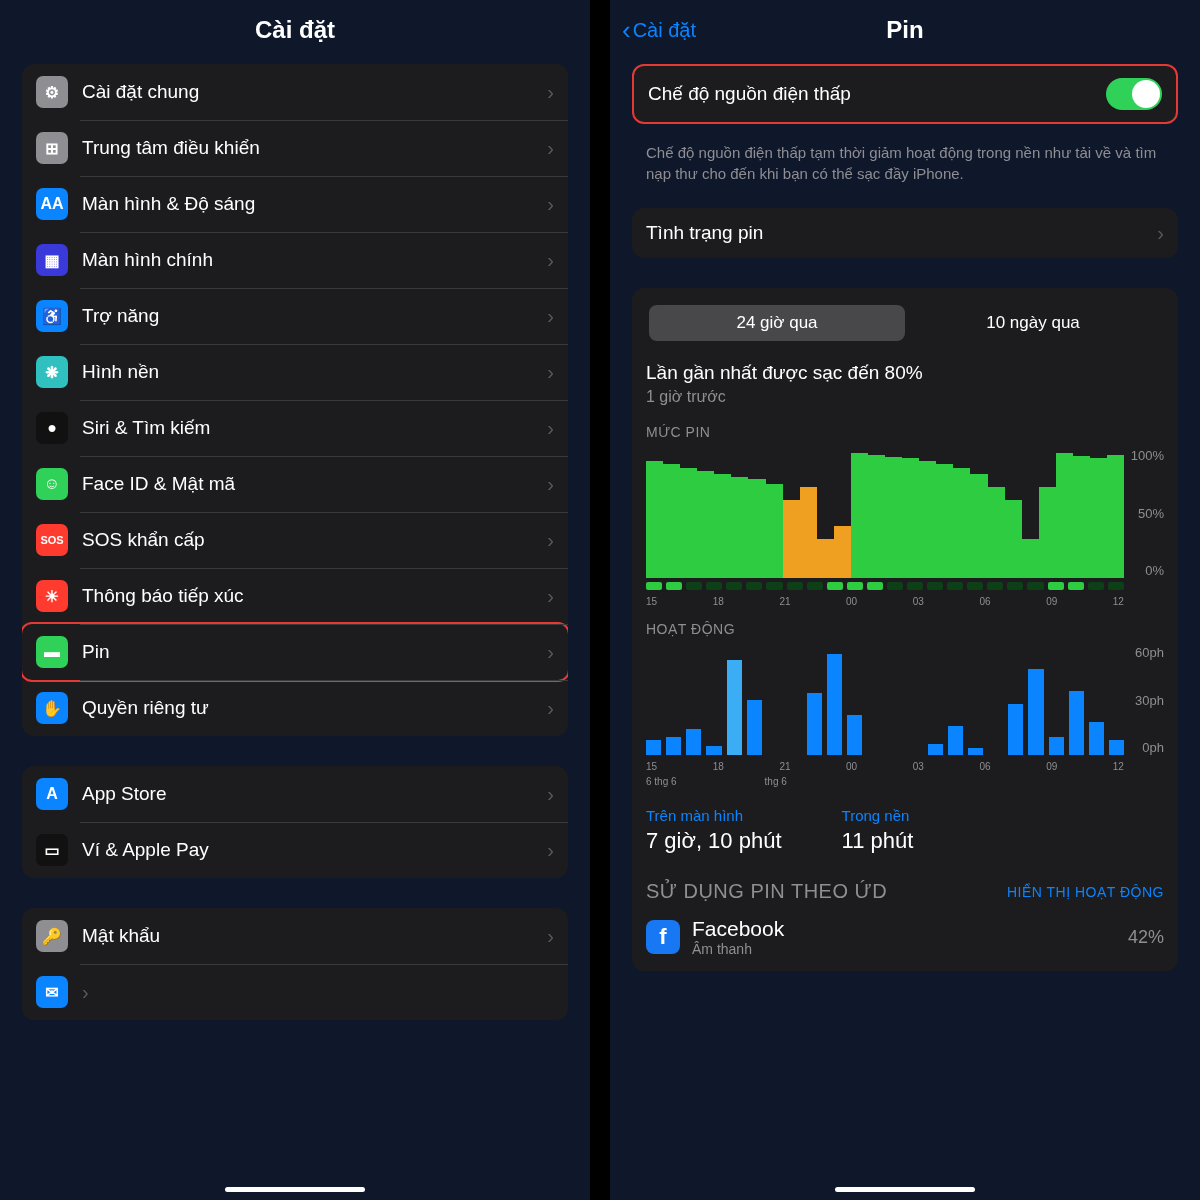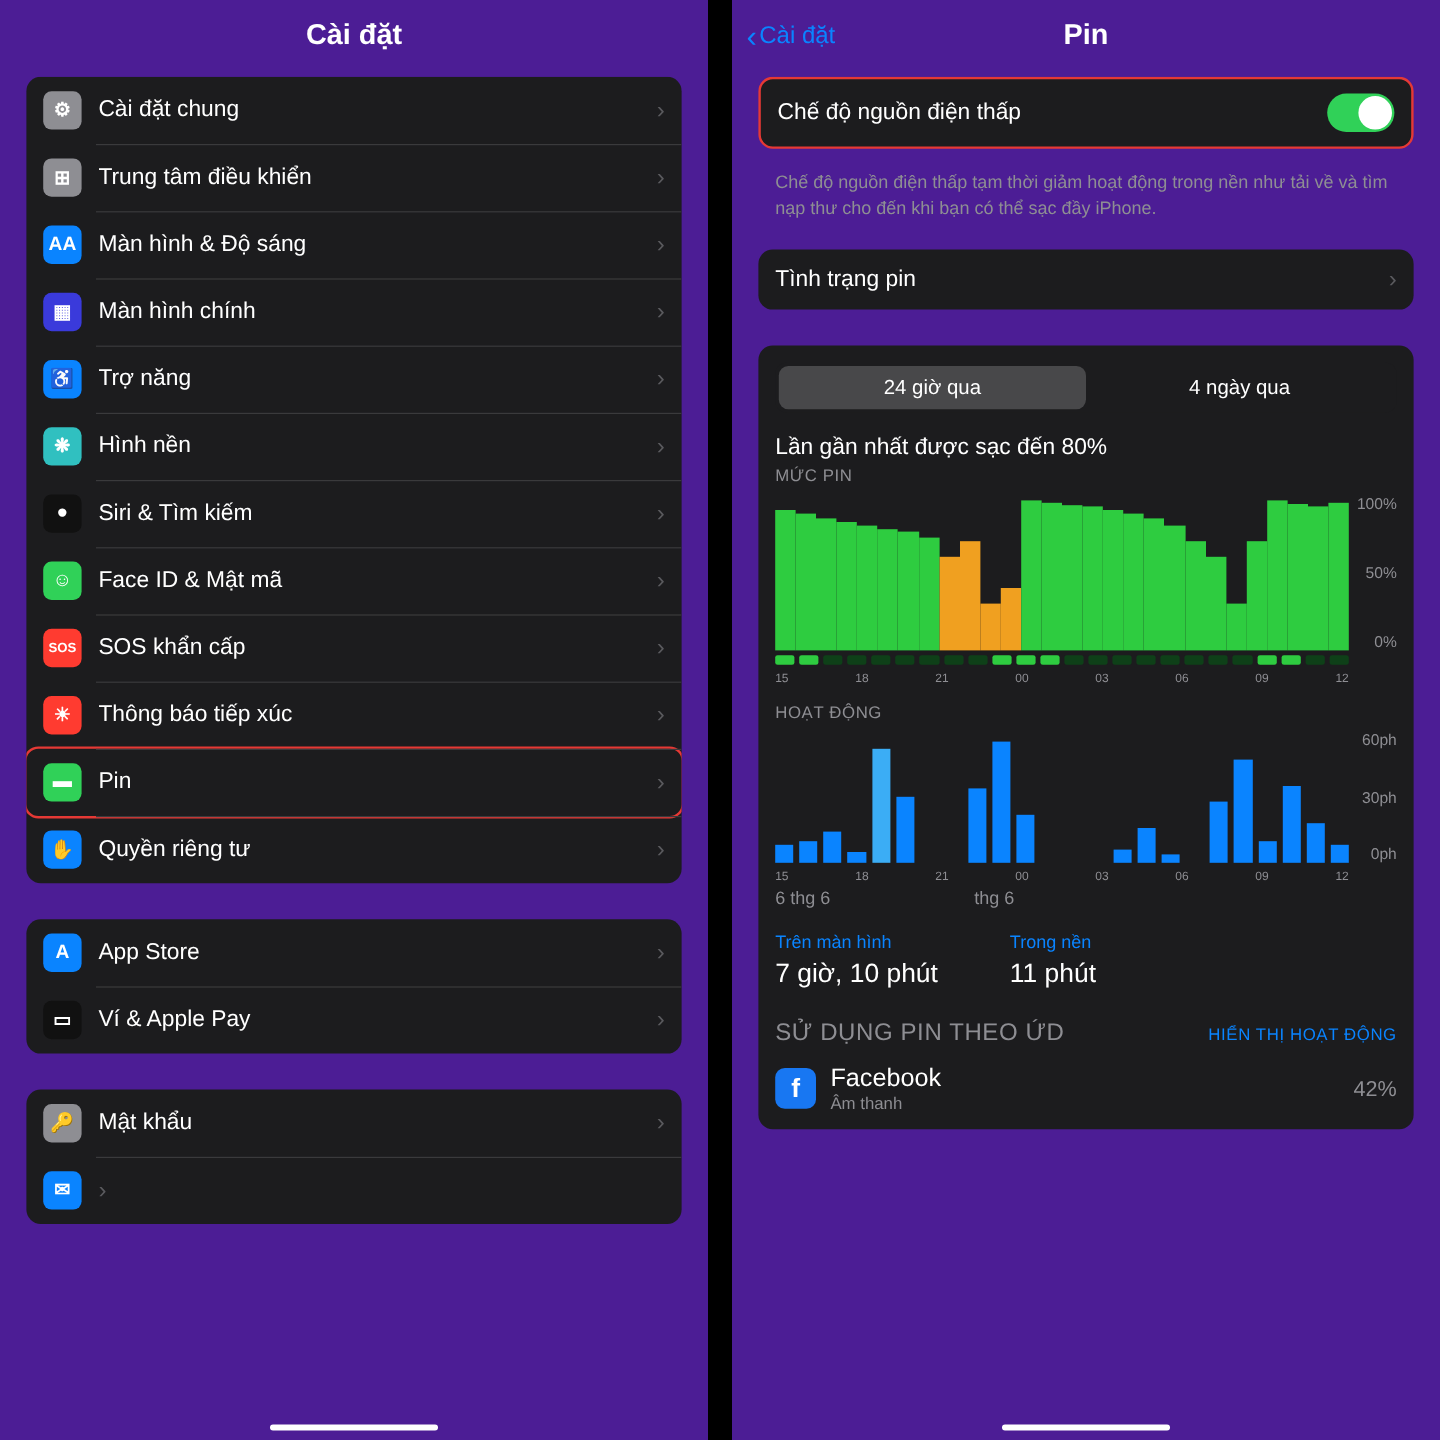--- a/index.html
+++ b/index.html
@@ -1,17 +1,17 @@
 <!DOCTYPE html>
 <html><head>
 <meta charset="utf-8">
 <style>
 * { margin: 0; padding: 0; box-sizing: border-box; font-family: -apple-system, BlinkMacSystemFont, "Segoe UI", Helvetica, sans-serif; }
 body { background: #000; width: 1200px; height: 1200px; display: flex; gap: 20px; padding: 0; overflow: hidden; }
-.phone { flex: 1; background: #4c1d95; display: flex; flex-direction: column; position: relative; }
+.phone { flex: 1; background: #0f172a; display: flex; flex-direction: column; position: relative; }
 .header { display: flex; align-items: center; justify-content: center; position: relative; padding: 16px 12px 20px; }
 .header-title { color: #fff; font-size: 24px; font-weight: 600; }
 .back-link { position: absolute; left: 12px; color: #0a84ff; font-size: 20px; display: flex; align-items: center; gap: 2px; }
 .back-chevron { font-size: 26px; font-weight: 300; line-height: 1; }
 .content { flex: 1; overflow: hidden; padding: 0 22px; }
 .group { background: #1c1c1e; border-radius: 12px; margin-bottom: 30px; overflow: hidden; }
 .group.highlight { border: 2px solid #e53935; }
 .row { display: flex; align-items: center; padding: 12px 14px; position: relative; min-height: 50px; }
 .row + .row::before { content: ""; position: absolute; top: 0; left: 58px; right: 0; height: 1px; background: #3a3a3c; }
 .row.highlight { border: 2px solid #e53935; margin: -2px; border-radius: 12px; }
@@ -29,21 +29,21 @@
 .chart-section { margin-bottom: 14px; }
 .chart-title { color: #8e8e93; font-size: 14px; letter-spacing: 0.5px; margin-bottom: 8px; }
 .battery-chart { display: flex; align-items: flex-end; height: 130px; gap: 0; position: relative; padding-right: 40px; }
 .battery-bar { flex: 1; background: #2ecc40; margin: 0; }
 .battery-bar.orange { background: #f0a020; }
 .chart-labels { display: flex; justify-content: space-between; color: #8e8e93; font-size: 10px; margin-top: 6px; padding-right: 40px; }
 .y-labels { position: absolute; right: 0; top: 0; height: 100%; display: flex; flex-direction: column; justify-content: space-between; color: #8e8e93; font-size: 13px; align-items: flex-end; }
 .activity-chart { display: flex; align-items: flex-end; height: 110px; gap: 5px; position: relative; padding-right: 40px; }
 .act-bar { flex: 1; background: #0a84ff; }
 .act-bar.light { background: #3badf5; }
-.date-row { display: flex; color: #8e8e93; font-size: 15px; margin-top: 4px; gap: 120px; }
+.date-row { display: flex; color: #8e8e93; font-size: 10px; margin-top: 4px; gap: 88px; }
 .usage-row { display: flex; margin-top: 20px; gap: 60px; }
 .usage-col { flex: 0 0 auto; }
 .usage-label { color: #0a84ff; font-size: 15px; margin-bottom: 4px; }
 .usage-val { color: #fff; font-size: 22px; }
 .app-header { display: flex; justify-content: space-between; align-items: center; margin-top: 26px; margin-bottom: 14px; }
 .app-header-title { color: #8e8e93; font-size: 20px; letter-spacing: 0.5px; }
 .app-header-link { color: #0a84ff; font-size: 14px; letter-spacing: 0.5px; }
 .app-row { display: flex; align-items: center; gap: 12px; }
 .app-icon { width: 34px; height: 34px; border-radius: 8px; background: #1877f2; display: flex; align-items: center; justify-content: center; color: #fff; font-weight: bold; font-size: 22px; }
 .app-info { flex: 1; }
@@ -173,23 +173,24 @@
     <div class="group">
       <div class="row no-sep">
         <div class="row-label">Tình trạng pin</div>
         <div class="chevron">›</div>
       </div>
     </div>
 
     <div class="charts-container">
       <div class="seg-control">
         <div class="seg active">24 giờ qua</div>
-        <div class="seg">4 ngày qua</div>
+        <div class="seg">10 ngày qua</div>
       </div>
       <div class="charge-text">Lần gần nhất được sạc đến 80%</div>
+      <div class="charge-sub">1 giờ trước</div>
 
       <div class="chart-section">
         <div class="chart-title">MỨC PIN</div>
         <div class="battery-chart" id="bchart">
           <div class="y-labels" id="yl">
               <span>100%</span>
               <span>50%</span>
               <span>0%</span>
             </div>
         <div class="battery-bar" style="height: 90%;"></div>

